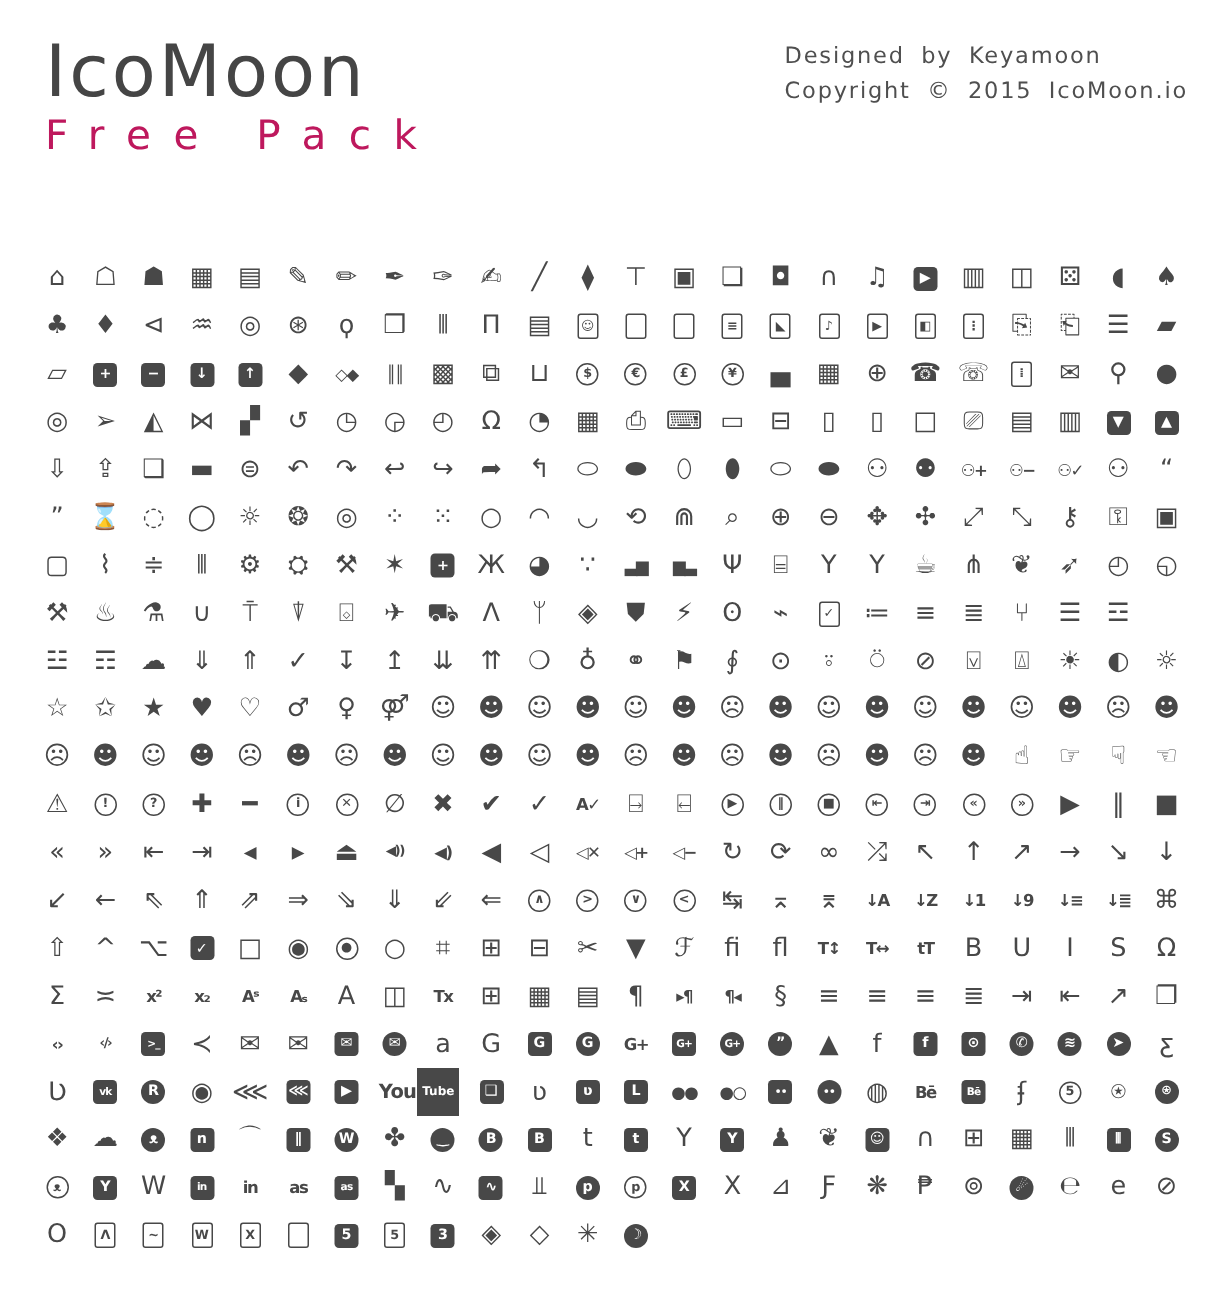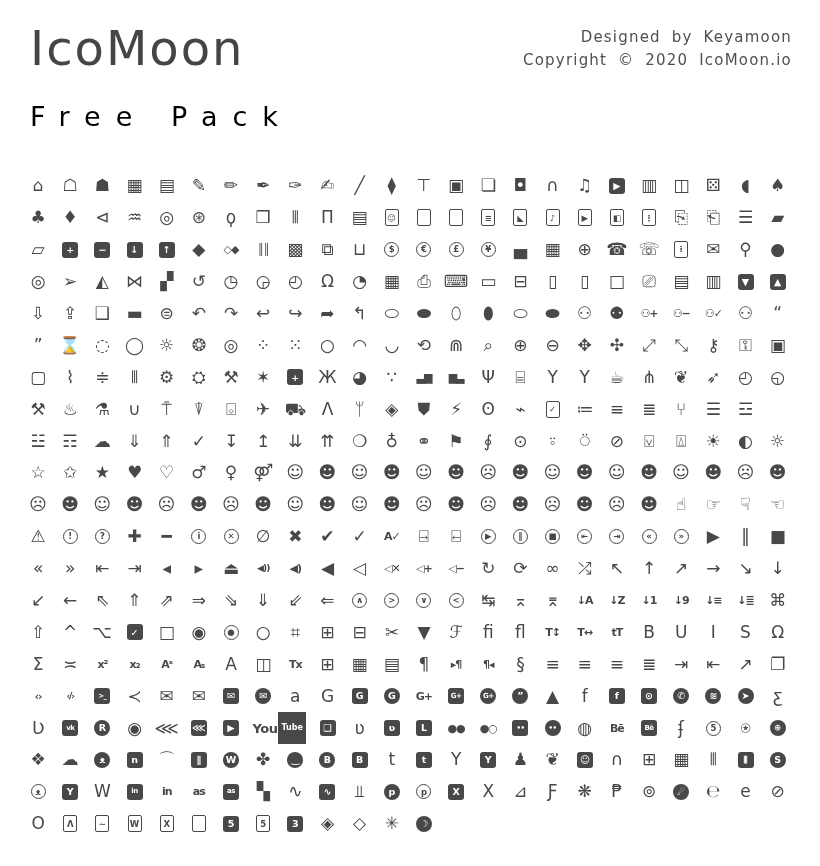--- a/index.html
+++ b/index.html
@@ -2,22 +2,22 @@
 <html><head>
 <meta charset="utf-8">
 <style>
   html,body{margin:0;padding:0}
   body{
     width:820px;height:866px;background:#ffffff;position:relative;overflow:hidden;
     font-family:"DejaVu Sans",sans-serif;color:#454545;
   }
   .brand{position:absolute;left:30px;top:22px}
   .title{font-size:48px;letter-spacing:2px;color:#454545;font-weight:400;line-height:1.1}
-  .subtitle{font-size:27px;letter-spacing:15px;color:#000000;margin-top:26px;font-weight:400}
-  .credits{position:absolute;right:28px;top:26px;text-align:right;font-size:15px;
+  .subtitle{font-size:27px;letter-spacing:15px;color:#be185d;margin-top:0;font-weight:400}
+  .credits{position:absolute;right:28px;top:26px;text-align:left;font-size:15px;
            color:#4f4f4f;letter-spacing:1.2px;word-spacing:5px;line-height:23px}
   #grid{position:absolute;left:22px;top:170px}
   .irow{display:flex;height:31.9px;align-items:center}
   .cell{flex:0 0 32.17px;width:32.17px;height:100%;display:flex;align-items:center;justify-content:center;overflow:hidden}
   .cell.v-w{flex:0 0 64.34px;width:64.34px}
   .g{font-size:17px;color:#484848;line-height:1;white-space:nowrap}
   .g.g2{font-size:11px;font-weight:bold;letter-spacing:-1px}
   .g.g3{font-size:9px;font-weight:bold;letter-spacing:-1px}
   .tile{width:16px;height:16px;background:#484848;border-radius:3px;display:flex;align-items:center;justify-content:center}
   .v-c .tile{border-radius:50%}
@@ -32,21 +32,21 @@
 </head>
 <body>
 
 <div class="brand">
   <div class="title">IcoMoon</div>
   <div class="subtitle">Free Pack</div>
 </div>
 
 <div class="credits">
   <div>Designed by Keyamoon</div>
-  <div>Copyright © 2020 IcoMoon.io</div>
+  <div>Copyright © 2015 IcoMoon.io</div>
 </div>
 
 <div id="grid">
     <div class="irow">
       <div class="cell">
         <span class="g">⌂</span>
       </div>
       <div class="cell">
         <span class="g">☖</span>
       </div>

